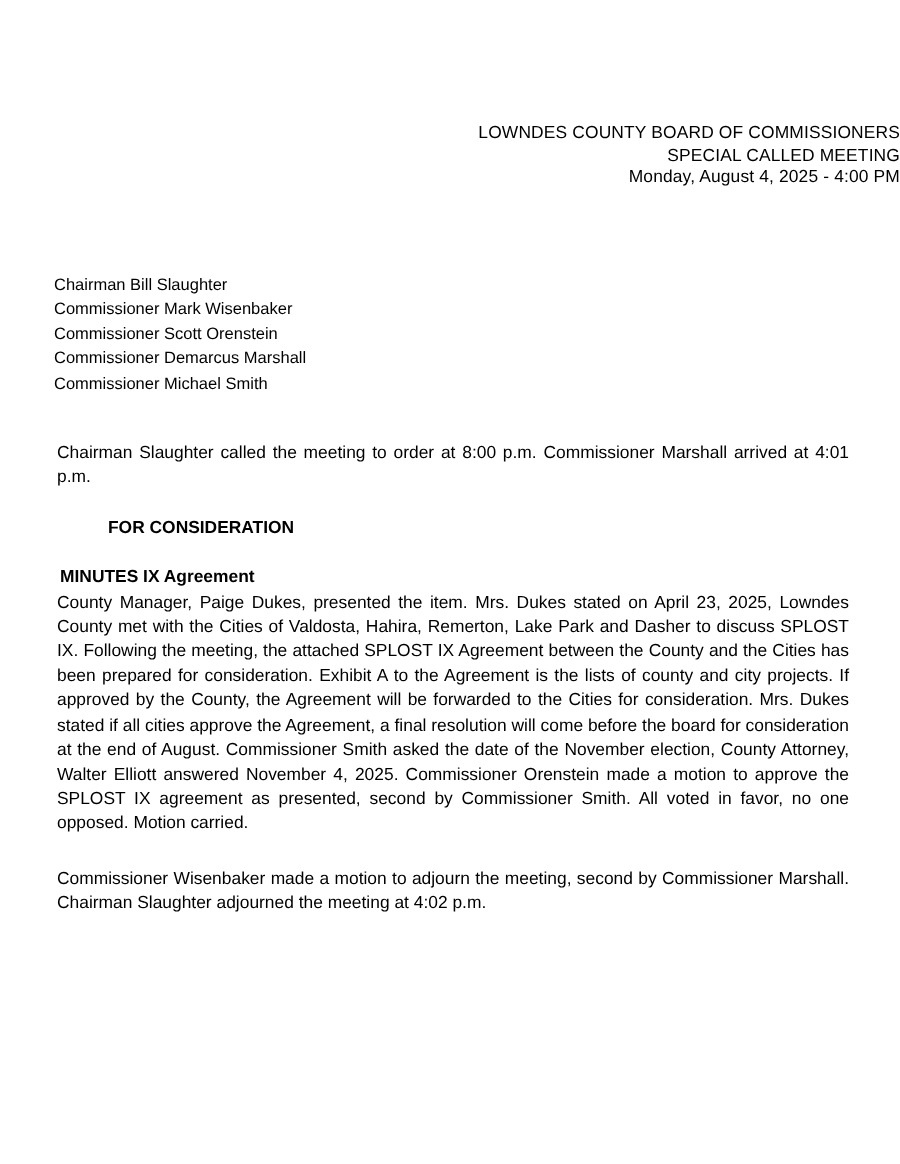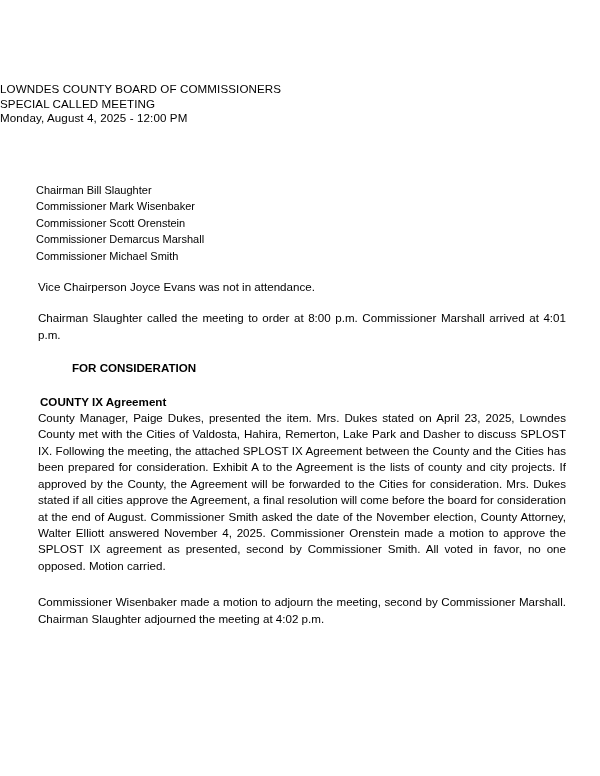--- a/index.html
+++ b/index.html
@@ -22,21 +22,21 @@
     background: #ffffff;
     overflow: hidden;
   }
 
   
   .doc-header {
     position: absolute;
     left: 0;
     right: 0;
     top: 82px;
-    text-align: left;
+    text-align: right;
   }
   .doc-header .hline {
     font-size: 11.6px;
     line-height: 14.6px;
     letter-spacing: 0.1px;
     white-space: nowrap;
   }
 
   
   .body-region {
@@ -96,48 +96,47 @@
   }
 </style>
 </head>
 <body>
 
 <div class="page">
 
   <div class="doc-header">
     <div class="hline">LOWNDES COUNTY BOARD OF COMMISSIONERS</div>
     <div class="hline">SPECIAL CALLED MEETING</div>
-    <div class="hline">Monday, August 4, 2025 - 12:00 PM</div>
+    <div class="hline">Monday, August 4, 2025 - 4:00 PM</div>
   </div>
 
   <div class="body-region">
 
     <ul class="attendance-list">
       <li>Chairman Bill Slaughter</li>
       <li>Commissioner Mark Wisenbaker</li>
       <li>Commissioner Scott Orenstein</li>
       <li>Commissioner Demarcus Marshall</li>
       <li>Commissioner Michael Smith</li>
     </ul>
 
     <div class="gap-sm"></div>
 
-    <p class="para para-plain indent-1">Vice Chairperson Joyce Evans was not in attendance.</p>
 
     <div class="gap-sm"></div>
 
     <p class="para block-justify indent-1">Chairman Slaughter called the meeting to order at 8:00 p.m. Commissioner Marshall arrived at 4:01 p.m.</p>
 
     <div class="gap-md"></div>
 
     <h2 class="section-head">FOR CONSIDERATION</h2>
 
     <div class="gap-md"></div>
 
-    <h3 class="sub-head indent-2">COUNTY IX Agreement</h3>
+    <h3 class="sub-head indent-2">MINUTES IX Agreement</h3>
     <p class="para block-justify indent-1">County Manager, Paige Dukes, presented the item. Mrs. Dukes stated on April 23, 2025, Lowndes County met with the Cities of Valdosta, Hahira, Remerton, Lake Park and Dasher to discuss SPLOST IX. Following the meeting, the attached SPLOST IX Agreement between the County and the Cities has been prepared for consideration. Exhibit A to the Agreement is the lists of county and city projects. If approved by the County, the Agreement will be forwarded to the Cities for consideration. Mrs. Dukes stated if all cities approve the Agreement, a final resolution will come before the board for consideration at the end of August. Commissioner Smith asked the date of the November election, County Attorney, Walter Elliott answered November 4, 2025. Commissioner Orenstein made a motion to approve the SPLOST IX agreement as presented, second by Commissioner Smith. All voted in favor, no one opposed. Motion carried.</p>
 
     <div class="gap-lg"></div>
 
     <p class="para block-justify indent-1">Commissioner Wisenbaker made a motion to adjourn the meeting, second by Commissioner Marshall. Chairman Slaughter adjourned the meeting at 4:02 p.m.</p>
 
   </div>
 </div>
 
 </body></html>

